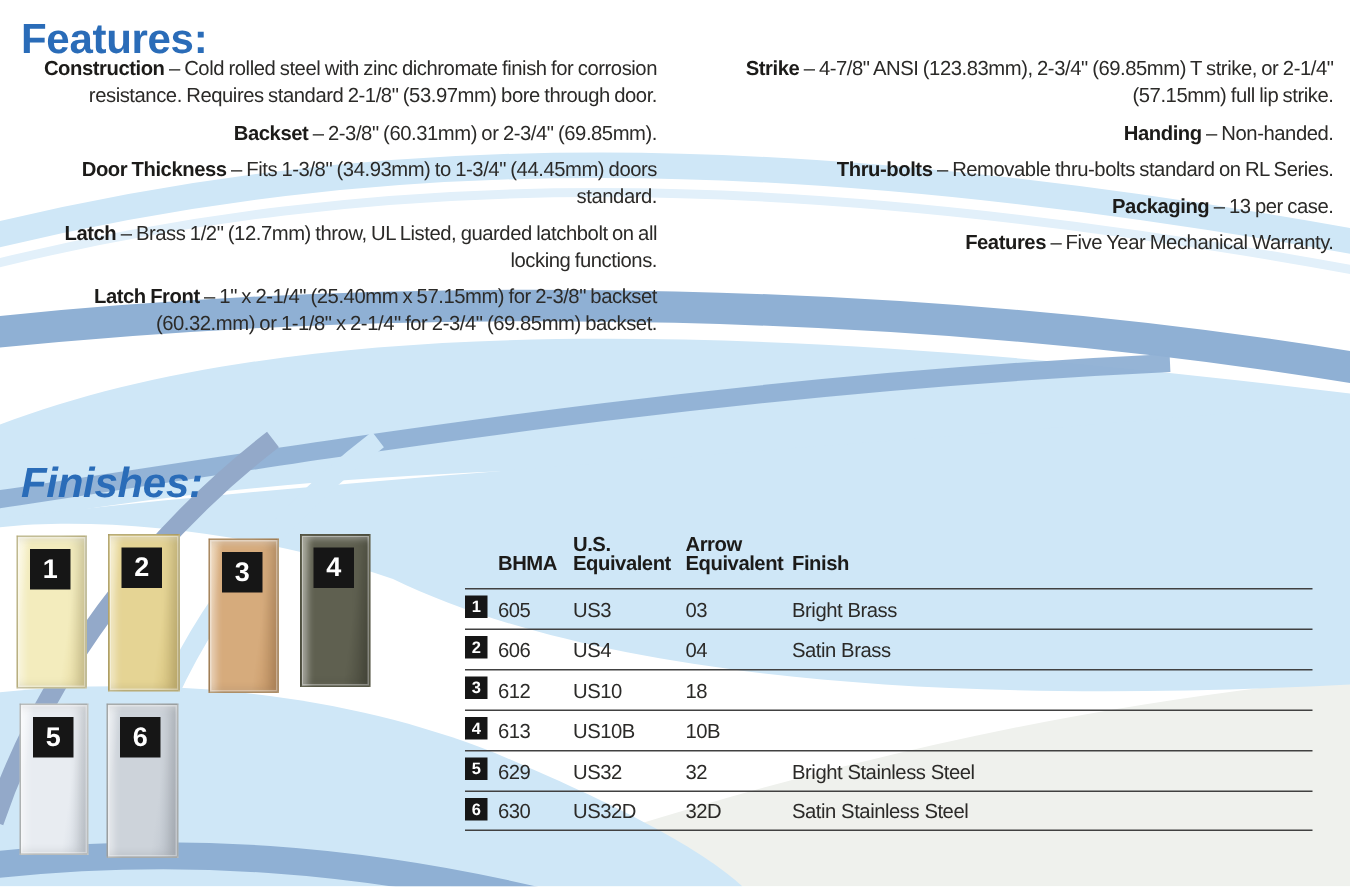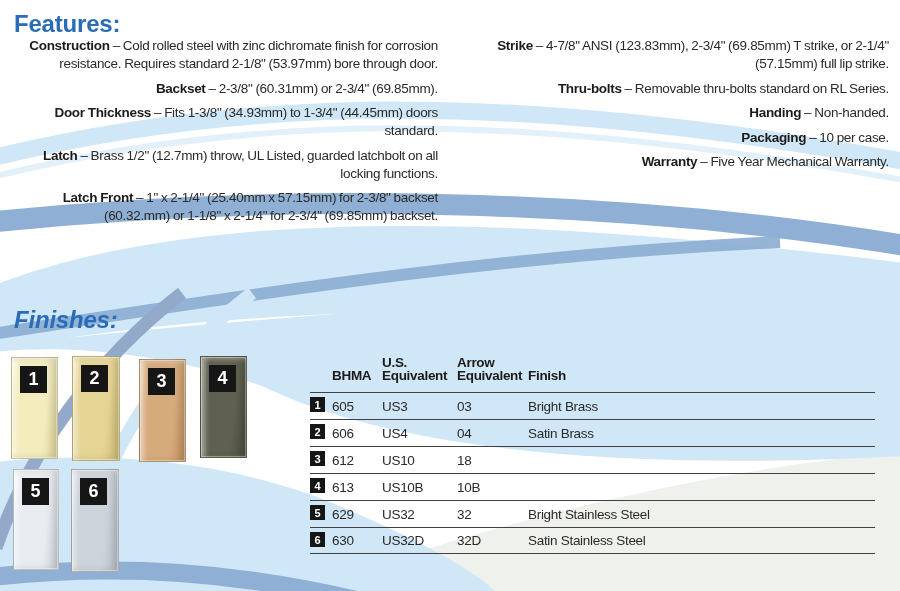--- a/index.html
+++ b/index.html
@@ -2,21 +2,21 @@
 <html><head>
 <meta charset="utf-8">
 <style>
   html,body{margin:0;padding:0;background:#ffffff;}
   .page{
     position:relative;width:900px;height:591px;overflow:hidden;background:#ffffff;
     font-family:"Liberation Sans",sans-serif;color:#2b2a28;
   }
   .bg{position:absolute;left:0;top:0;width:900px;height:591px;}
   .heading{
-    position:absolute;margin:0;font-size:24px;font-weight:bold;color:#2a6cb8;
+    position:absolute;margin:0;font-size:28px;font-weight:bold;color:#2a6cb8;
     letter-spacing:-0.2px;
   }
   .heading.features{left:14px;top:10px;}
   .heading.finishes{left:14px;top:306px;font-style:italic;}
   .col{position:absolute;font-size:13.5px;line-height:18px;letter-spacing:-0.3px;word-spacing:-0.5px;}
   .col p{margin:0 0 6.5px 0;text-align:right;}
   .col b{color:#1c1b19;}
   .col.left{left:14px;top:37px;width:424px;}
   .col.right{left:437px;top:37px;width:452px;}
   .swatch{
@@ -76,24 +76,24 @@
   <div class="col left">
     <p><b>Construction</b> <span>– Cold rolled steel with zinc dichromate finish for corrosion resistance. Requires standard 2-1/8" (53.97mm) bore through door.</span></p>
     <p><b>Backset</b> <span>– 2-3/8" (60.31mm) or 2-3/4" (69.85mm).</span></p>
     <p><b>Door Thickness</b> <span>– Fits 1-3/8" (34.93mm) to 1-3/4" (44.45mm) doors standard.</span></p>
     <p><b>Latch</b> <span>– Brass 1/2" (12.7mm) throw, UL Listed, guarded latchbolt on all locking functions.</span></p>
     <p><b>Latch Front</b> <span>– 1" x 2-1/4" (25.40mm x 57.15mm) for 2-3/8" backset (60.32.mm) or 1-1/8" x 2-1/4" for 2-3/4" (69.85mm) backset.</span></p>
   </div>
 
   <div class="col right">
     <p><b>Strike</b> <span>– 4-7/8" ANSI (123.83mm), 2-3/4" (69.85mm) T strike, or 2-1/4" (57.15mm) full lip strike.</span></p>
+    <p><b>Handing</b> <span>– Non-handed.</span></p>
     <p><b>Thru-bolts</b> <span>– Removable thru-bolts standard on RL Series.</span></p>
-    <p><b>Handing</b> <span>– Non-handed.</span></p>
-    <p><b>Packaging</b> <span>– 10 per case.</span></p>
-    <p><b>Warranty</b> <span>– Five Year Mechanical Warranty.</span></p>
+    <p><b>Packaging</b> <span>– 13 per case.</span></p>
+    <p><b>Features</b> <span>– Five Year Mechanical Warranty.</span></p>
   </div>
 
   <div class="swatch" style="left: 11px; top: 357px; width: 47px; height: 102px; background: linear-gradient(98deg, rgb(251, 246, 218) 0%, rgb(243, 236, 189) 16%, rgb(243, 236, 189) 70%, rgb(227, 214, 155) 100%);">
     <span class="badge">1</span>
   </div>
   <div class="swatch" style="left: 72px; top: 356px; width: 48px; height: 105px; background: linear-gradient(98deg, rgb(242, 231, 184) 0%, rgb(229, 212, 148) 16%, rgb(229, 212, 148) 70%, rgb(210, 189, 119) 100%);">
     <span class="badge">2</span>
   </div>
   <div class="swatch" style="left: 139px; top: 359px; width: 47px; height: 103px; background: linear-gradient(98deg, rgb(230, 197, 154) 0%, rgb(214, 171, 124) 16%, rgb(214, 171, 124) 70%, rgb(194, 146, 97) 100%);">
     <span class="badge">3</span>

